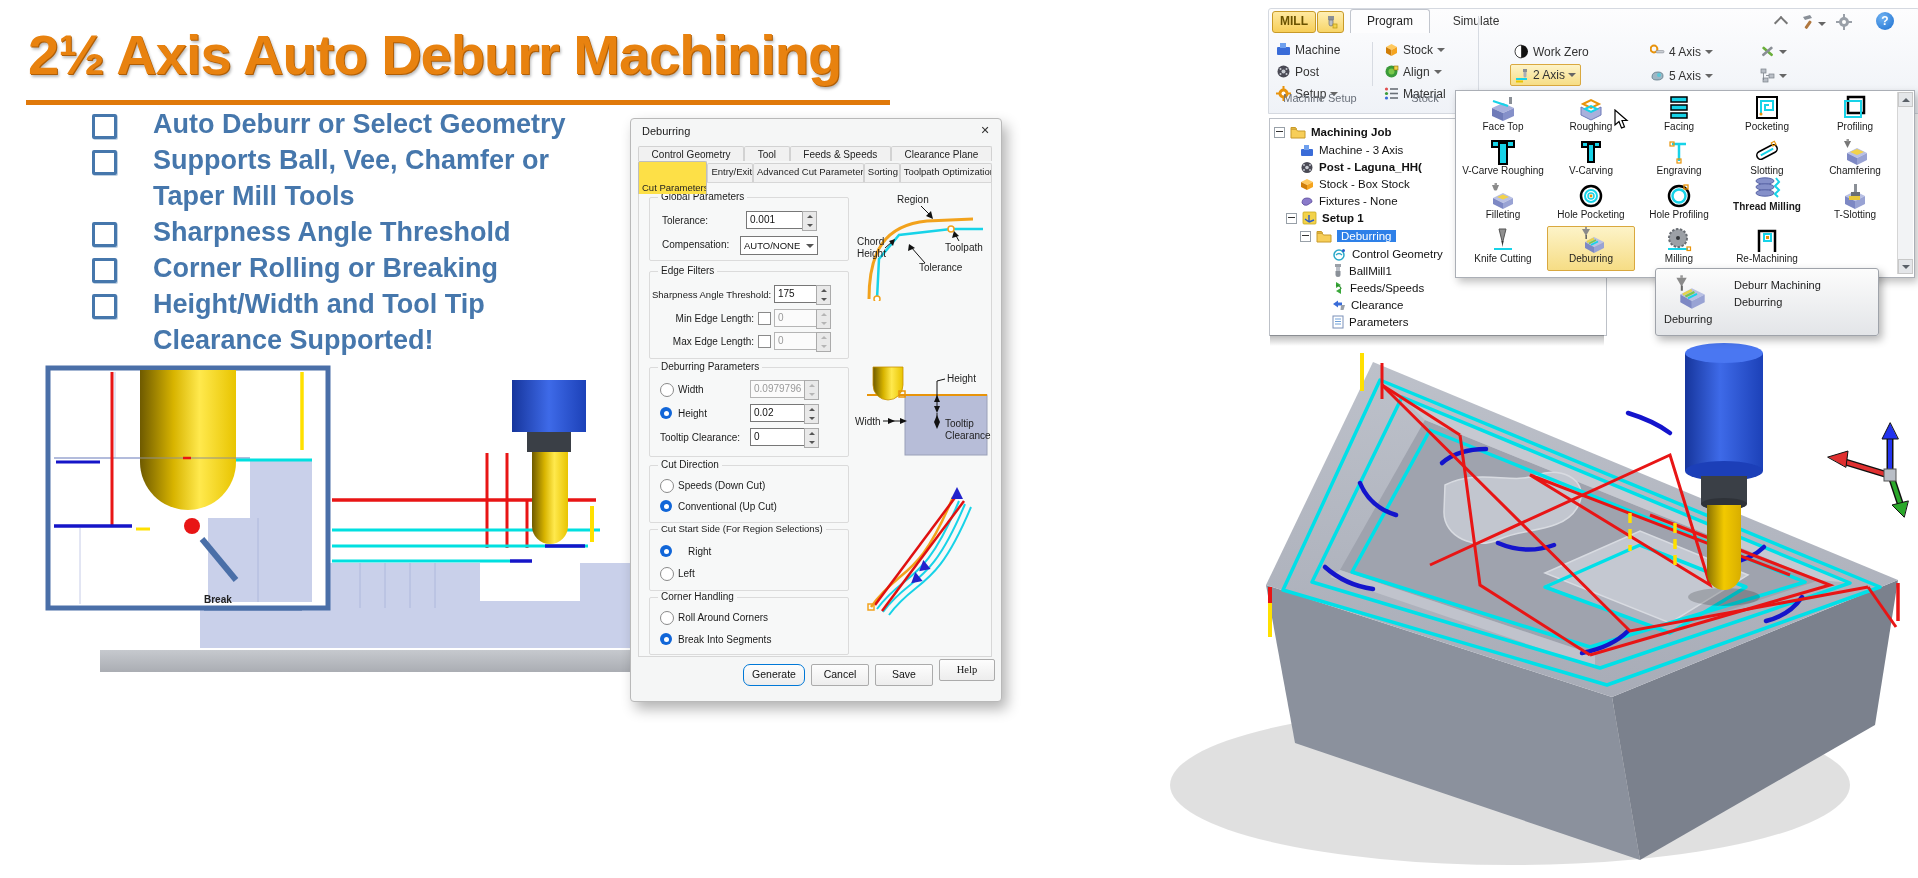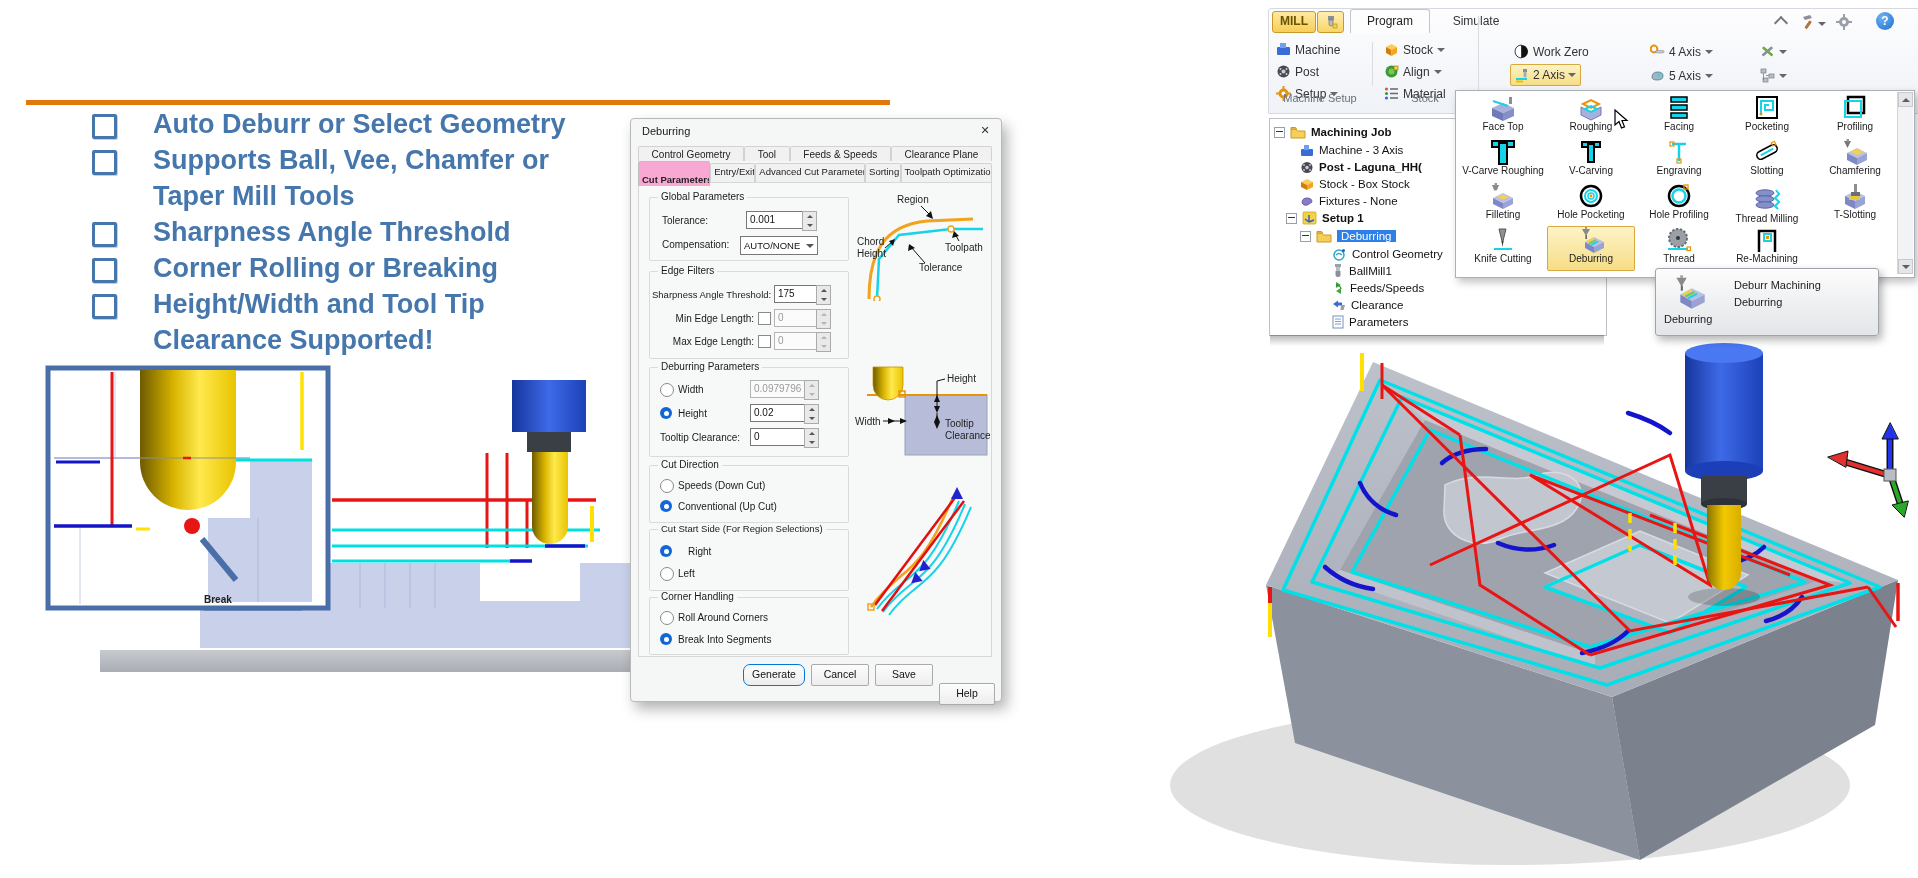--- a/index.html
+++ b/index.html
@@ -23,22 +23,22 @@
   .dlg-titlebar{left:0;top:0;right:0;height:24px;}
   .dlg-title{left:11px;top:6px;font-size:11px;}
   .dlg-close{right:8px;top:4px;width:16px;height:16px;text-align:center;line-height:16px;
              font-family:"DejaVu Sans",sans-serif;font-size:11px;color:#333;cursor:default;}
   .dlg-close::after{content:"\2715";}
   .trow{display:flex;position:absolute;left:7px;right:9px;}
   .tab{flex:1 1 auto;text-align:center;border:1px solid #D2D2D2;border-bottom:none;background:#F1F1F1;
        border-radius:2px 2px 0 0;padding:2px 3px 1px;white-space:nowrap;overflow:hidden;color:#222;}
   .trow.back{top:27px;font-size:10px;}
   .trow.front{top:44px;font-size:9.5px;}
-  .trow.front .tab.active{background:#f9a8d4;border-color:#BEBEBE;position:relative;z-index:2;
-       margin-top:-2px;padding-top:12px;font-weight:bold;}
+  .trow.front .tab.active{background:#fde047;border-color:#BEBEBE;position:relative;z-index:2;
+       margin-top:-2px;padding-top:20px;font-weight:normal;}
   .dlg-page{left:7px;top:63px;width:352px;height:473px;background:#F7F8F8;border:1px solid #D7D7D7;}
   .grp{position:absolute;border:1px solid #DBDBDB;border-radius:2px;}
   .grp .lg{position:absolute;top:-7px;left:8px;background:#F7F8F8;padding:0 3px;font-size:10px;color:#1A1A1A;white-space:nowrap;}
   .lbl{position:absolute;font-size:10px;color:#1A1A1A;white-space:nowrap;}
   .lblr{text-align:right;}
   .inp{position:absolute;height:16px;border:1px solid #777;background:#fff;font-size:10px;
        line-height:15px;padding:0 3px;color:#111;white-space:nowrap;overflow:hidden;}
   .inp.dis{border-color:#B5B5B5;color:#9A9A9A;background:#FBFBFB;}
   .spin{position:absolute;width:13px;height:18px;display:flex;flex-direction:column;border:1px solid #ABABAB;background:#E9E9E9;}
   .spin i{flex:1;position:relative;}
@@ -110,20 +110,21 @@
   .gtooltip .l2{position:absolute;left:78px;top:27px;font-size:11px;color:#222;}
 
   svg{display:block;font-family:"Liberation Sans",sans-serif;}
   svg text{font-size:10px;fill:#222;}
 </style>
 </head>
 <body>
 
 <div class="stage">
 
+  <div class="av title">2½ Axis Auto Deburr Machining</div>
   <div class="av title-underline"></div>
 
   <div class="av bullets">
     <div class="bullet">
       <span class="box"></span>
       <div class="txt">Auto Deburr or Select Geometry</div>
     </div>
     <div class="bullet">
       <span class="box"></span>
       <div class="txt">Supports Ball, Vee, Chamfer or Taper Mill Tools</div>
@@ -363,21 +364,21 @@
         <span class="radio" style="left:10px;top:13px;"></span>
         <span class="lbl" style="left:28px;top:14px;">Roll Around Corners</span>
         <span class="radio sel" style="left:10px;top:35px;"></span>
         <span class="lbl" style="left:28px;top:36px;">Break Into Segments</span>
       </div>
     </div>
 
     <div class="btn def" style="left:112px;top:545px;width:60px;border-radius:7px;">Generate</div>
     <div class="btn" style="left:180px;top:545px;width:56px;">Cancel</div>
     <div class="btn" style="left:244px;top:545px;width:56px;">Save</div>
-    <div class="btn" style="left:308px;top:564px;width:54px;">Help</div>
+    <div class="btn" style="left:308px;top:540px;width:54px;font-family:Liberation Serif, serif;">Help</div>
   </div>
 
   <div class="av cam">
     <div class="av cam-chrome"></div>
 
     <div class="av tab-mill">MILL</div>
     <div class="av tool-btn">
       <svg width="14" height="14" viewBox="0 0 14 14">
         <rect x="4" y="1" width="6" height="4" fill="#8A8F96"></rect>
           <path d="M5,5 h4 v4 a2,2 0 0 1 -4,0 z" fill="#B9BEC6" stroke="#6A6F76" stroke-width="0.7"></path>
@@ -783,21 +784,21 @@
       <div class="gcell" style="left:180px;top:92px;">
         <div class="gic">
           <svg width="28" height="26" viewBox="0 0 28 26">
               <circle cx="14" cy="13" r="10" fill="#fff" stroke="#000" stroke-width="2.5"></circle>
               <circle cx="14" cy="13" r="6.5" fill="none" stroke="#17D3E8" stroke-width="2.5"></circle>
               <rect x="19" y="2" width="4" height="4" fill="none" stroke="#E8940A" stroke-width="1.3"></rect>
             </svg>
         </div>
         <div class="glabel">Hole Profiling</div>
       </div>
-      <div class="gcell" style="left:268px;top:96px;">
+      <div class="gcell" style="left:268px;top:84px;font-weight:bold;">
         <div class="gic">
           <svg width="28" height="26" viewBox="0 0 28 26">
               <ellipse cx="12" cy="6" rx="9" ry="3.2" fill="#8590C9" stroke="#5A66A8" stroke-width="1"></ellipse>
               <ellipse cx="12" cy="12" rx="9" ry="3.2" fill="#8590C9" stroke="#5A66A8" stroke-width="1"></ellipse>
               <ellipse cx="12" cy="18" rx="9" ry="3.2" fill="#8590C9" stroke="#5A66A8" stroke-width="1"></ellipse>
               <polyline points="23,3 26,7 22,11 26,15 22,19 25,22" fill="none" stroke="#17D3E8" stroke-width="2"></polyline>
             </svg>
         </div>
         <div class="glabel">Thread Milling</div>
       </div>
@@ -843,21 +844,21 @@
       </div>
       <div class="gcell" style="left:180px;top:136px;">
         <div class="gic">
           <svg width="28" height="26" viewBox="0 0 28 26">
               <circle cx="13" cy="11" r="9" fill="#9CA0A6" stroke="#6A6E74" stroke-width="2" stroke-dasharray="2.5,1.5"></circle>
               <circle cx="13" cy="11" r="2" fill="#33363A"></circle>
               <line x1="3" y1="22" x2="23" y2="22" stroke="#17D3E8" stroke-width="2"></line>
               <rect x="22" y="20" width="3.5" height="3.5" fill="none" stroke="#E8940A" stroke-width="1.2"></rect>
             </svg>
         </div>
-        <div class="glabel">Thread</div>
+        <div class="glabel">Milling</div>
       </div>
       <div class="gcell" style="left:268px;top:136px;">
         <div class="gic">
           <svg width="28" height="26" viewBox="0 0 28 26">
               <path d="M6,25 L6,4 L22,4 L22,25" fill="none" stroke="#000" stroke-width="2.5"></path>
               <rect x="11" y="7" width="7" height="7" fill="none" stroke="#17D3E8" stroke-width="2"></rect>
               <rect x="13" y="9" width="3" height="3" fill="#E8940A"></rect>
             </svg>
         </div>
         <div class="glabel">Re-Machining</div>

